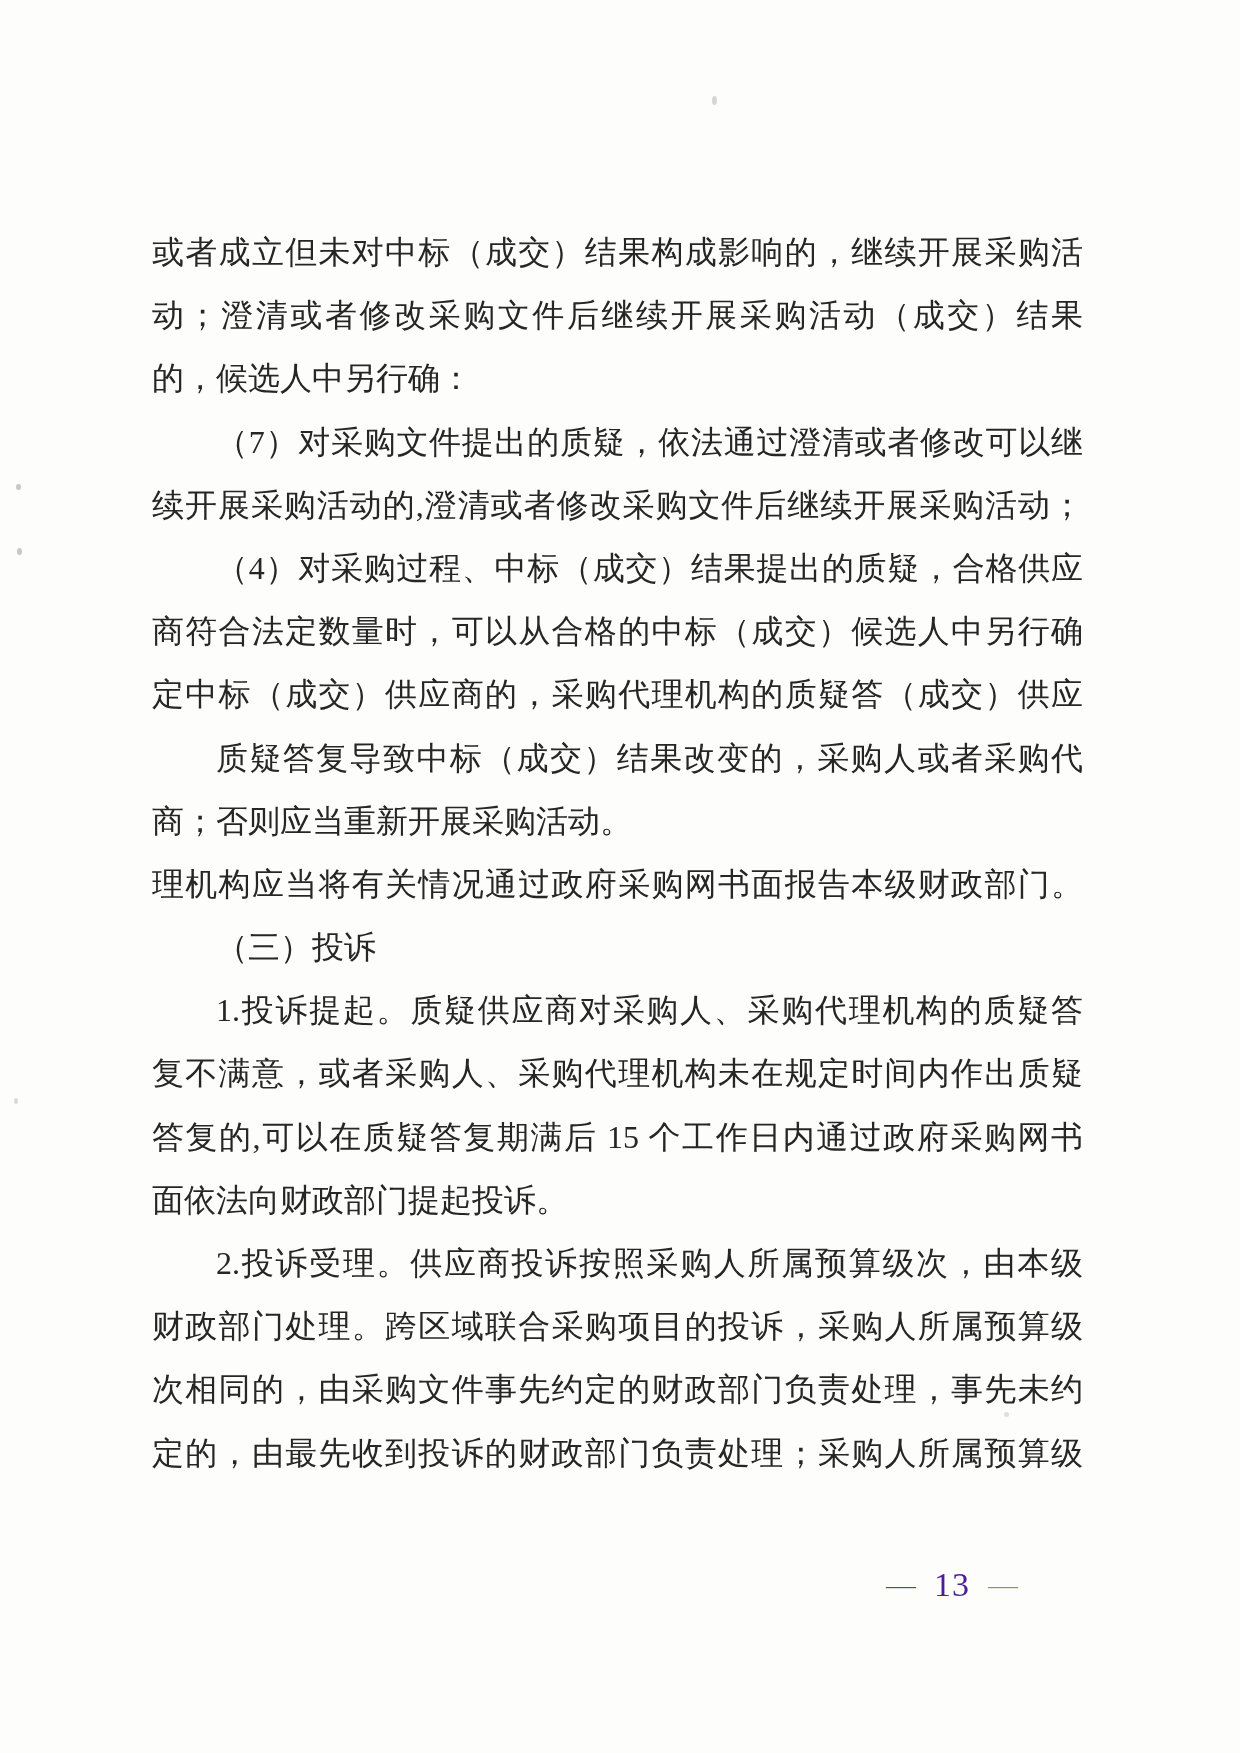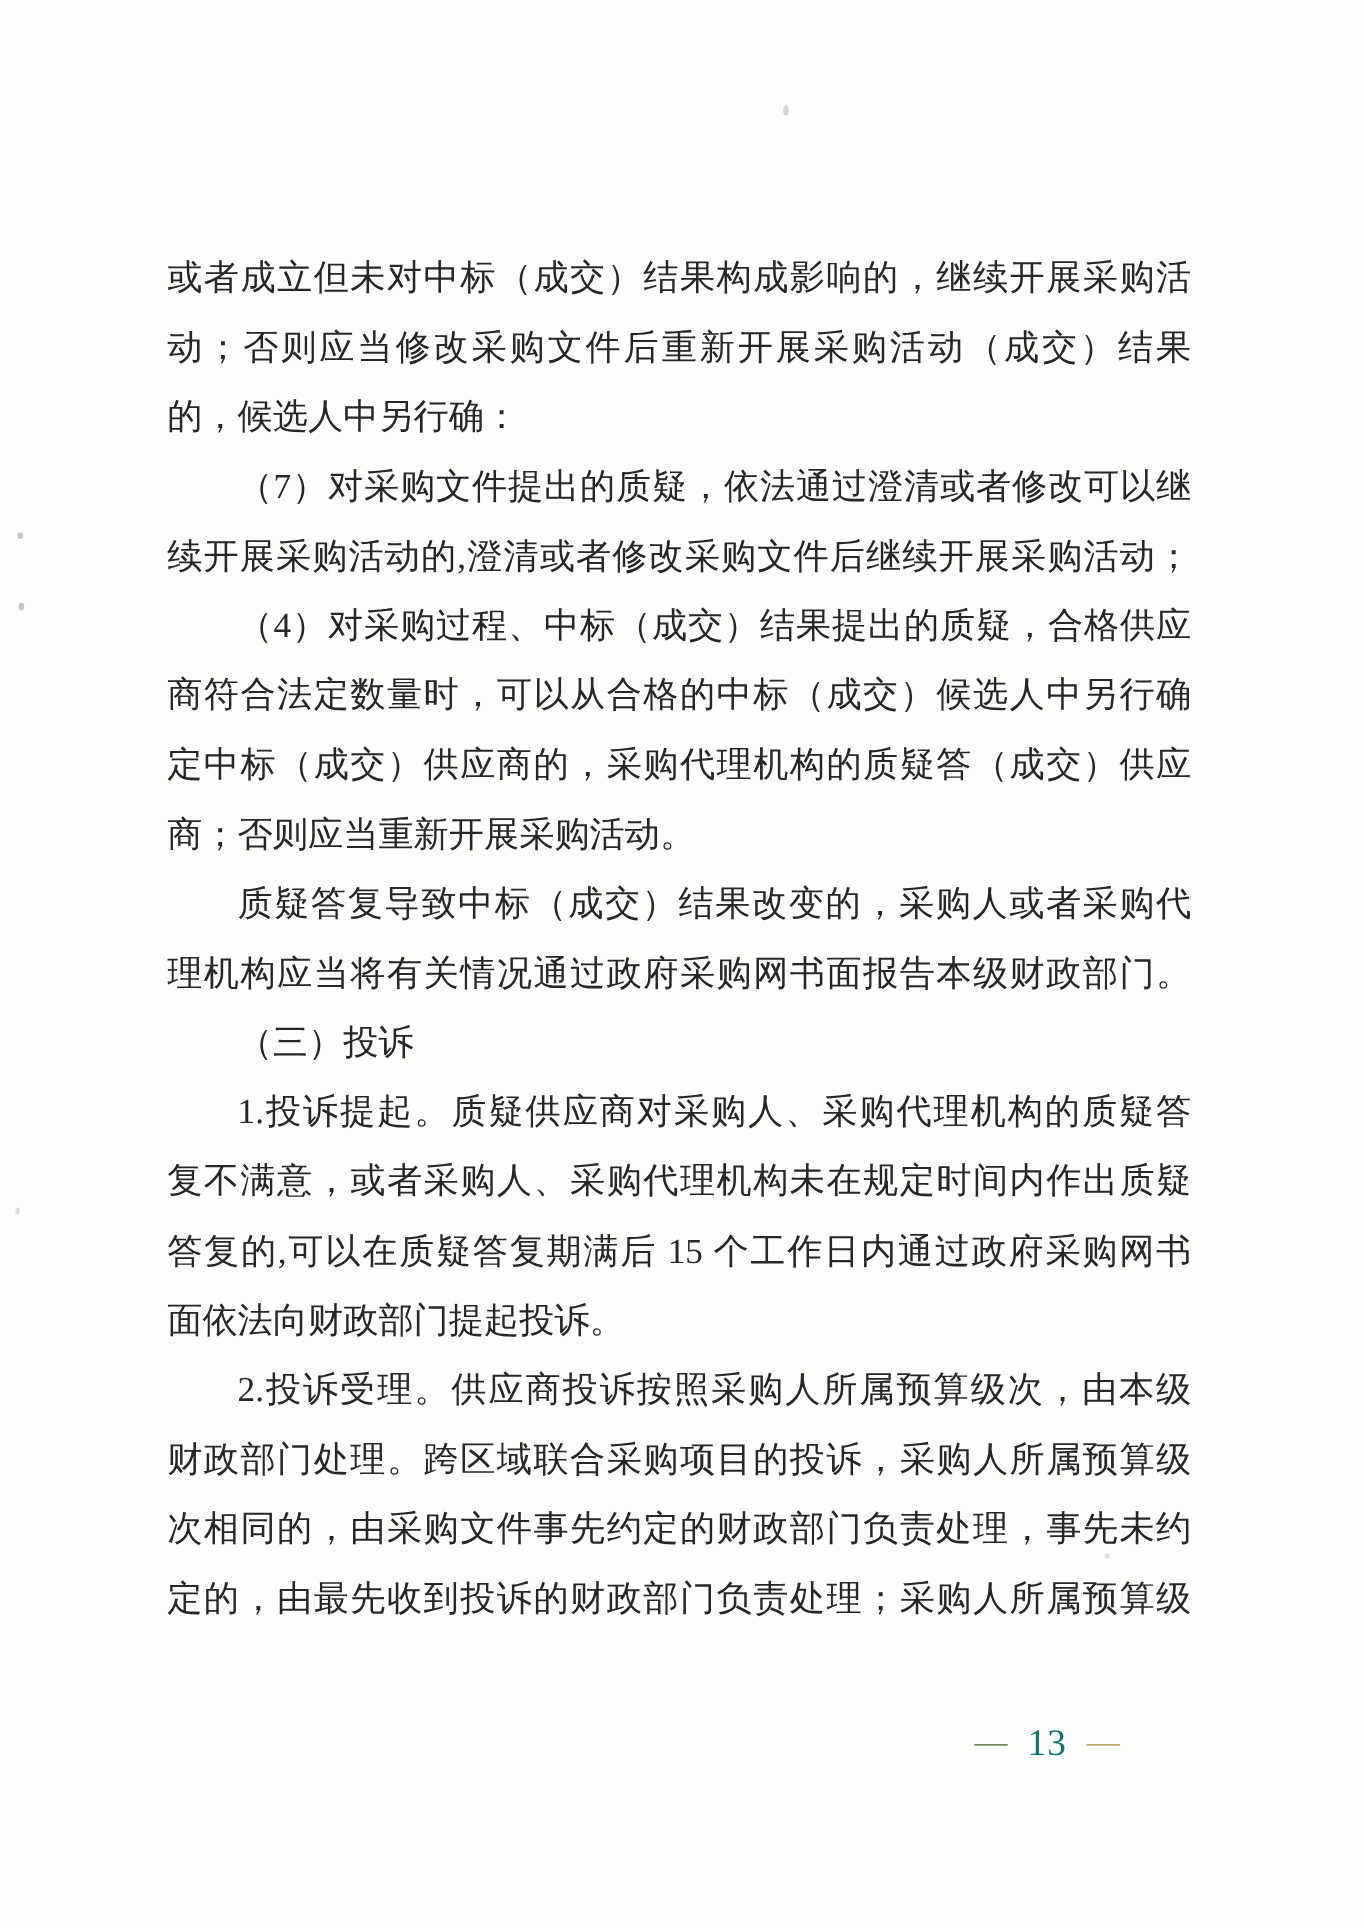--- a/index.html
+++ b/index.html
@@ -62,44 +62,44 @@
   .speck.s4 { left: 14px;  top: 1098px; width: 4px; height: 6px; opacity: 0.35; }
   .speck.s5 { left: 1004px; top: 1412px; width: 5px; height: 5px; opacity: 0.3; }
 </style>
 </head>
 <body style="background: rgb(253, 253, 252);">
 
 <div class="page">
 
   <div class="text-block" style="color: rgb(38, 38, 38);">
       <div class="line">或者成立但未对中标（成交）结果构成影响的，继续开展采购活</div>
-      <div class="line">动；否则应当修改采购文件后重新开展采购活动（成交）结果</div>
+      <div class="line">动；澄清或者修改采购文件后继续开展采购活动（成交）结果</div>
       <div class="line end">的，候选人中另行确：</div>
       <div class="line indent">（7）对采购文件提出的质疑，依法通过澄清或者修改可以继</div>
       <div class="line">续开展采购活动的,澄清或者修改采购文件后继续开展采购活动；</div>
       <div class="line indent">（4）对采购过程、中标（成交）结果提出的质疑，合格供应</div>
       <div class="line">商符合法定数量时，可以从合格的中标（成交）候选人中另行确</div>
       <div class="line">定中标（成交）供应商的，采购代理机构的质疑答（成交）供应</div>
+      <div class="line indent">质疑答复导致中标（成交）结果改变的，采购人或者采购代</div>
       <div class="line end">商；否则应当重新开展采购活动。</div>
-      <div class="line indent">质疑答复导致中标（成交）结果改变的，采购人或者采购代</div>
       <div class="line">理机构应当将有关情况通过政府采购网书面报告本级财政部门。</div>
       <div class="line indent end">（三）投诉</div>
       <div class="line indent">1.投诉提起。质疑供应商对采购人、采购代理机构的质疑答</div>
       <div class="line">复不满意，或者采购人、采购代理机构未在规定时间内作出质疑</div>
       <div class="line">答复的,可以在质疑答复期满后 15 个工作日内通过政府采购网书</div>
       <div class="line end">面依法向财政部门提起投诉。</div>
       <div class="line indent">2.投诉受理。供应商投诉按照采购人所属预算级次，由本级</div>
       <div class="line">财政部门处理。跨区域联合采购项目的投诉，采购人所属预算级</div>
       <div class="line">次相同的，由采购文件事先约定的财政部门负责处理，事先未约</div>
       <div class="line">定的，由最先收到投诉的财政部门负责处理；采购人所属预算级</div>
     </div>
 
   <div class="footer">
     <span class="dash" style="color: rgb(71, 96, 47);">—</span>
-    <span class="page-num" style="color: #0f766e; font-family: Liberation Serif, serif;">13</span>
+    <span class="page-num" style="color: #4c1d95; font-family: Liberation Serif, serif;">13</span>
     <span class="dash" style="color: rgb(163, 144, 63);">—</span>
   </div>
 
   <div class="speck s1"></div>
   <div class="speck s2"></div>
   <div class="speck s3"></div>
   <div class="speck s4"></div>
   <div class="speck s5"></div>
 
 </div>

